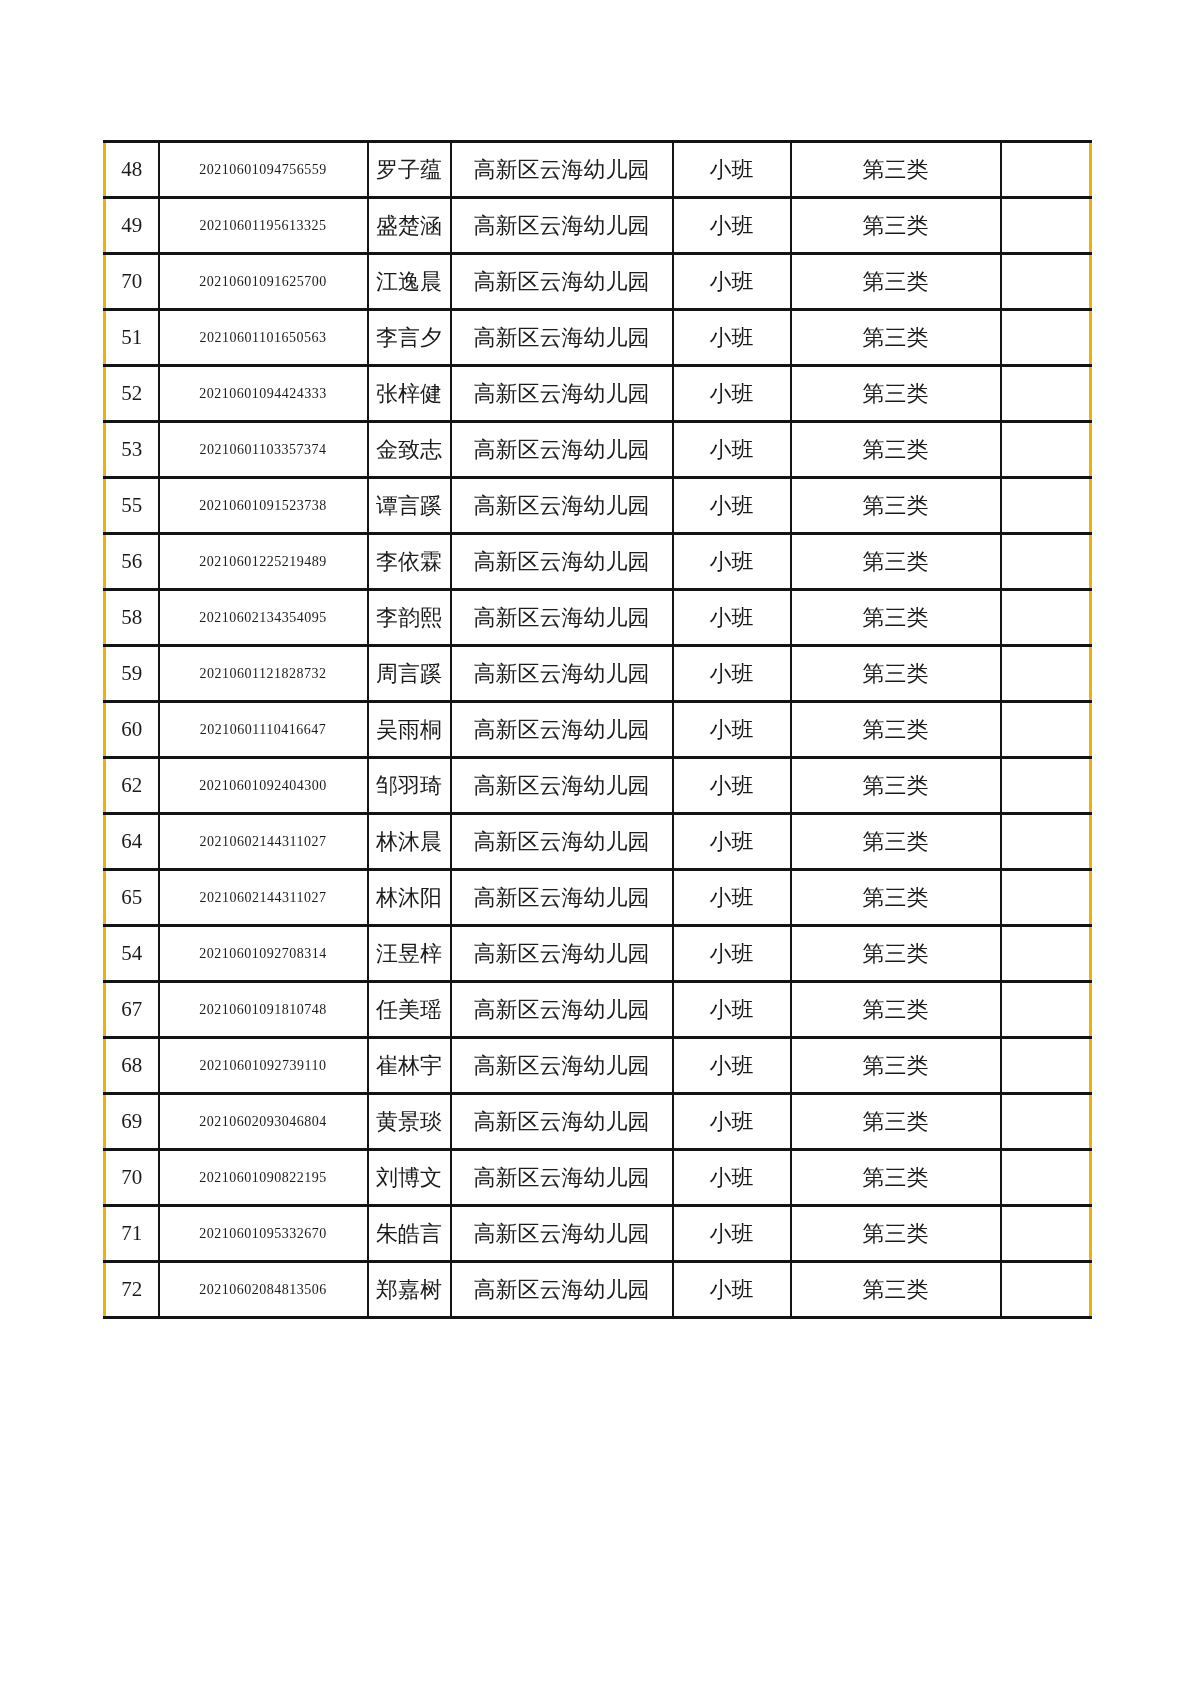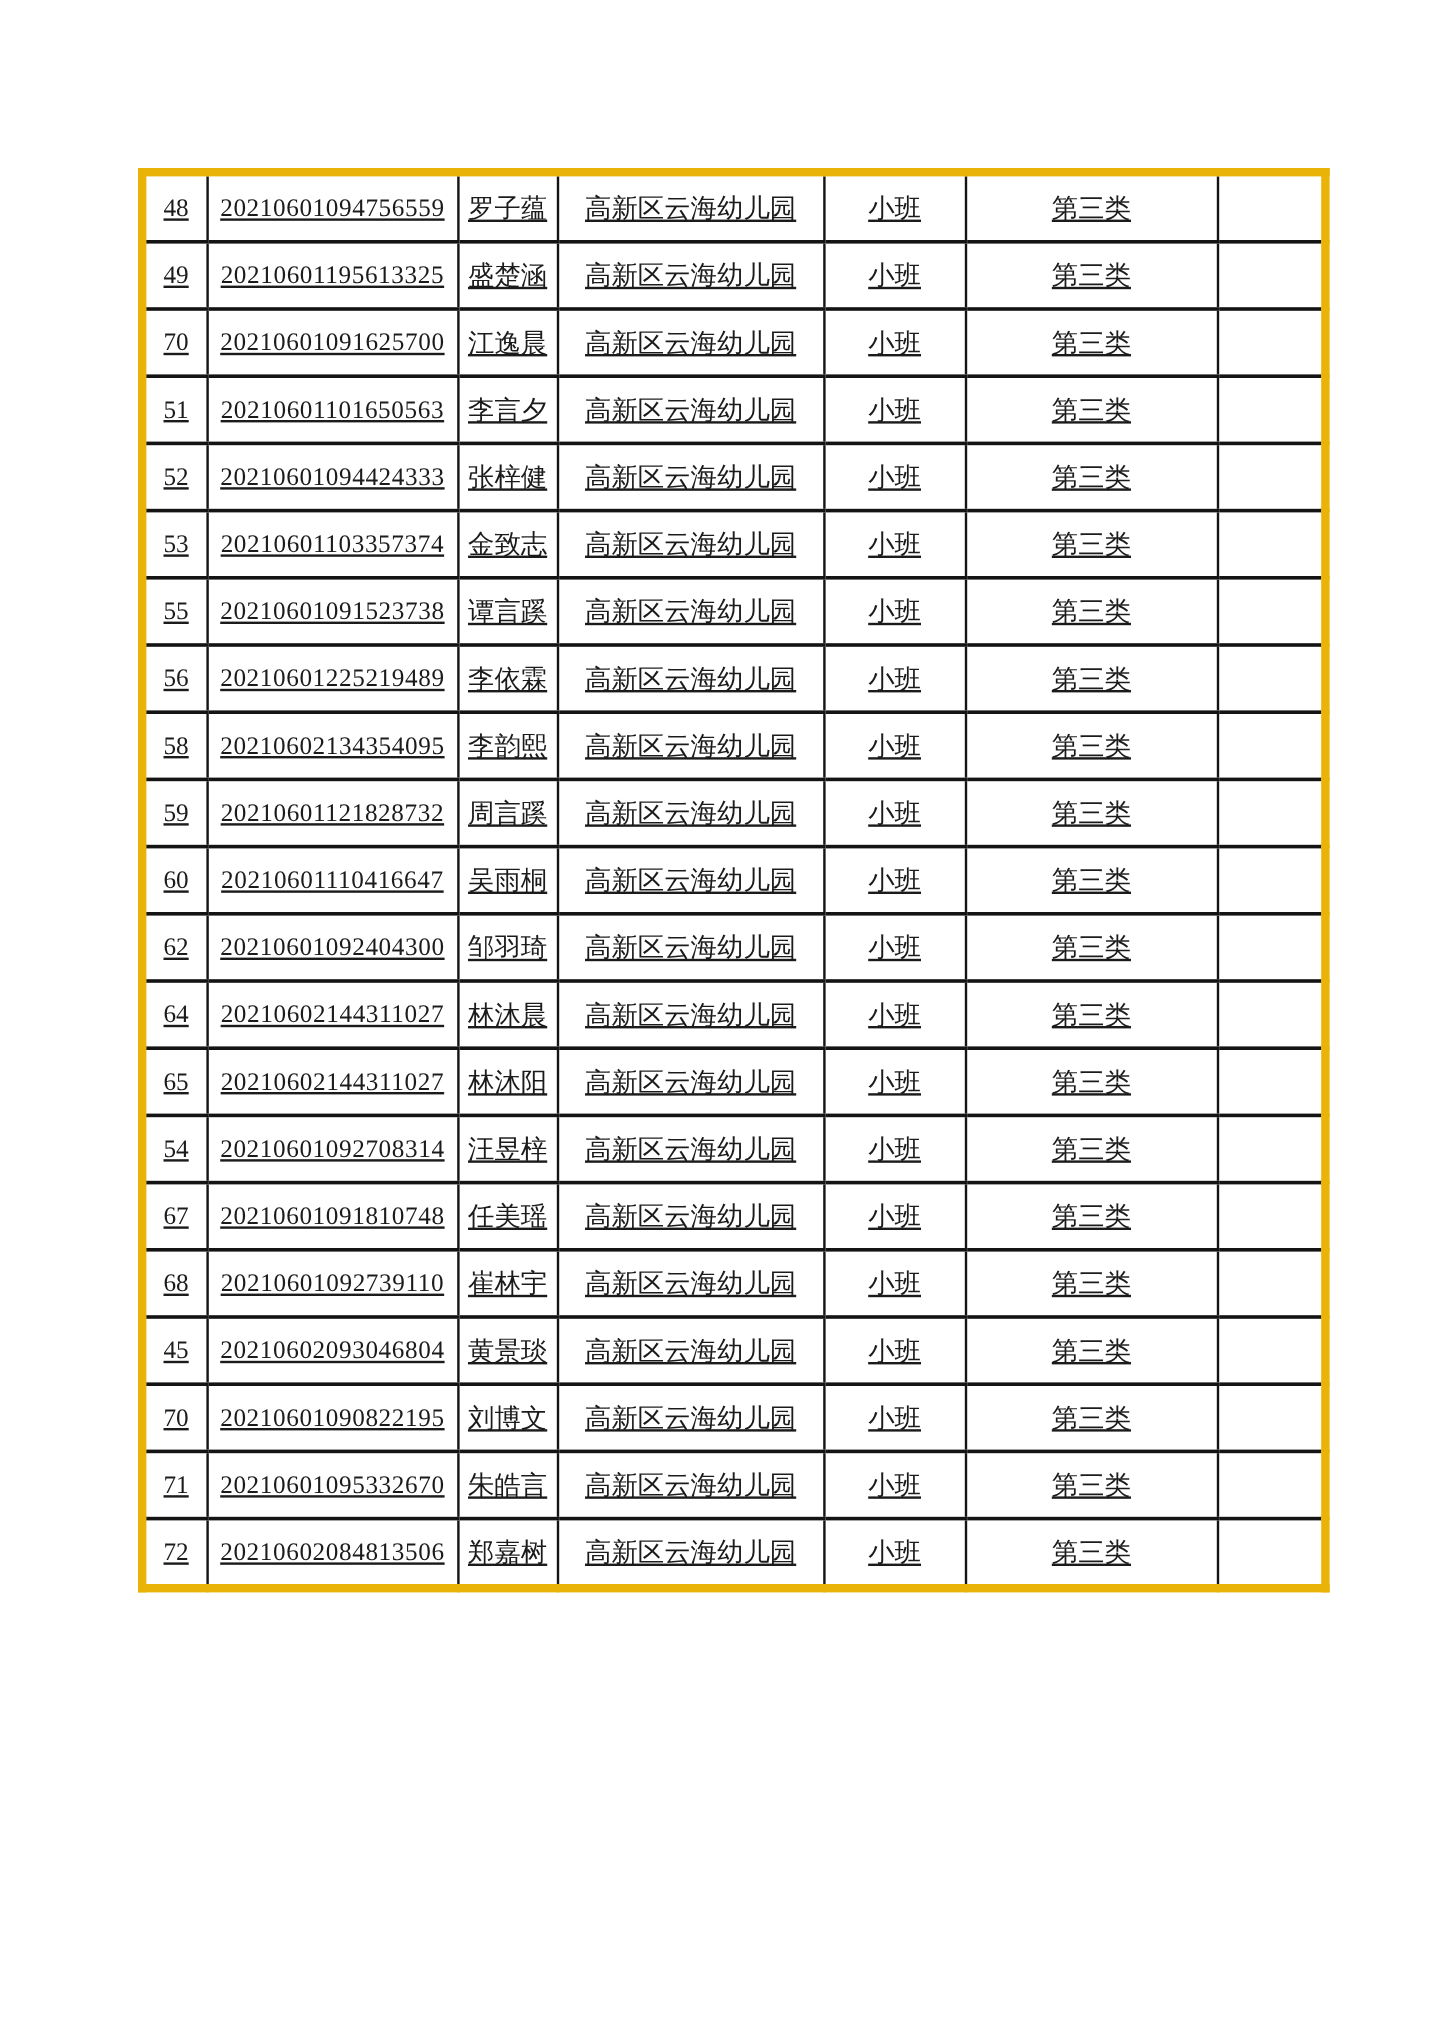--- a/index.html
+++ b/index.html
@@ -14,45 +14,44 @@
     font-family: "Liberation Serif", "DejaVu Serif", serif;
     color: #1b1b1b;
   }
   .page {
     position: absolute;
     inset: 0;
     background: #ffffff;
   }
   table.roster {
     position: absolute;
-    left: 115px;
+    left: 103px;
     top: 140px;
     width: 986px;
     border-collapse: collapse;
     table-layout: fixed;
-    border: 7px solid #eab308;
-    text-decoration: underline;
+    border: 3px solid #eab308;
   }
   table.roster td {
     border-left: 2px solid #141414;
     border-right: 2px solid #141414;
     border-top: 3px solid #141414;
     border-bottom: 3px solid #141414;
     height: 53px;
     padding: 0;
     text-align: center;
     vertical-align: middle;
     font-size: 22px;
     line-height: 1;
     color: #1b1b1b;
     overflow: hidden;
     white-space: nowrap;
   }
   table.roster td.col-seq { font-size: 21px; }
-  table.roster td.col-id  { font-size: 21px; letter-spacing: 0.5px; }
+  table.roster td.col-id  { font-size: 14px; letter-spacing: 0.5px; }
 </style>
 </head>
 <body>
 
 <div class="page">
   <table class="roster">
     <colgroup>
       <col style="width:54px">
       <col style="width:209px">
       <col style="width:83px">
@@ -209,21 +208,21 @@
         <tr>
           <td class="col-seq">68</td>
           <td class="col-id">20210601092739110</td>
           <td class="col-name">崔林宇</td>
           <td class="col-school">高新区云海幼儿园</td>
           <td class="col-class_level">小班</td>
           <td class="col-category">第三类</td>
           <td class="col-note"></td>
         </tr>
         <tr>
-          <td class="col-seq">45</td>
+          <td class="col-seq">69</td>
           <td class="col-id">20210602093046804</td>
           <td class="col-name">黄景琰</td>
           <td class="col-school">高新区云海幼儿园</td>
           <td class="col-class_level">小班</td>
           <td class="col-category">第三类</td>
           <td class="col-note"></td>
         </tr>
         <tr>
           <td class="col-seq">70</td>
           <td class="col-id">20210601090822195</td>

